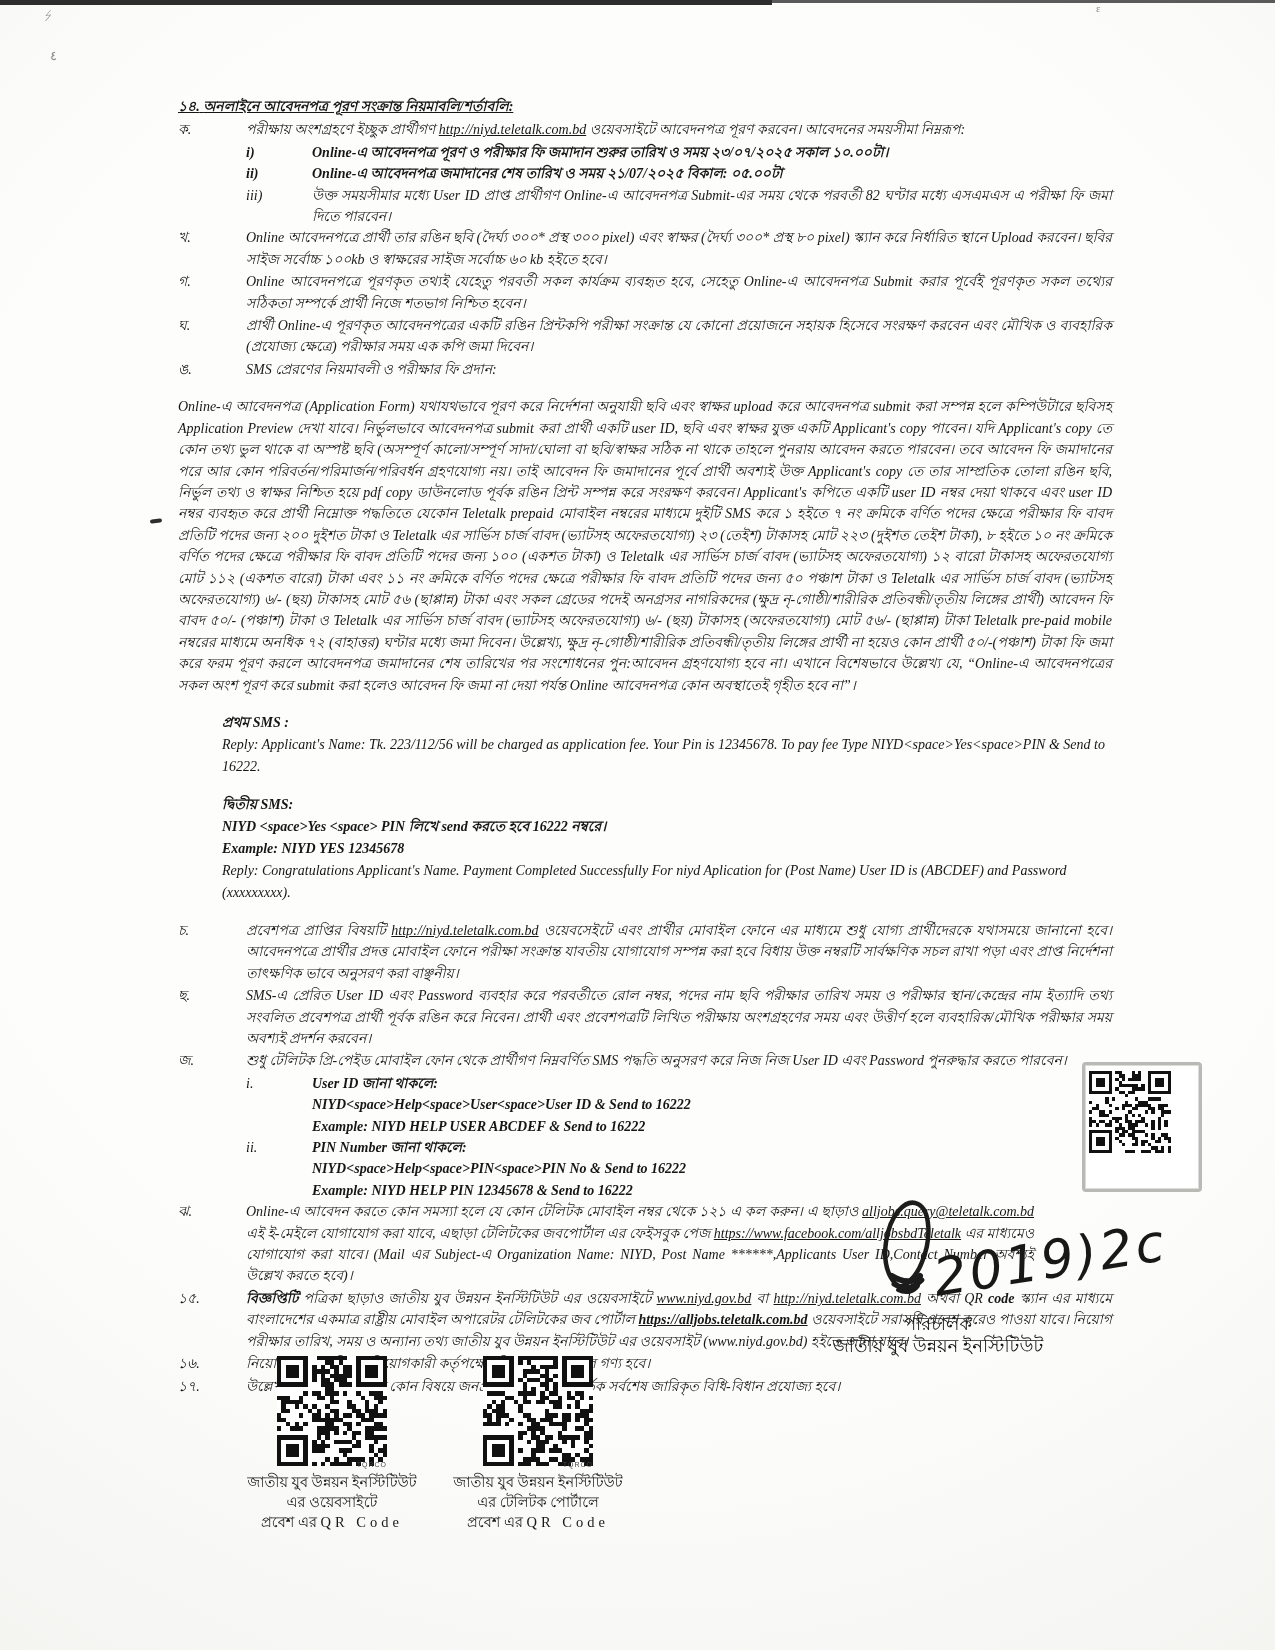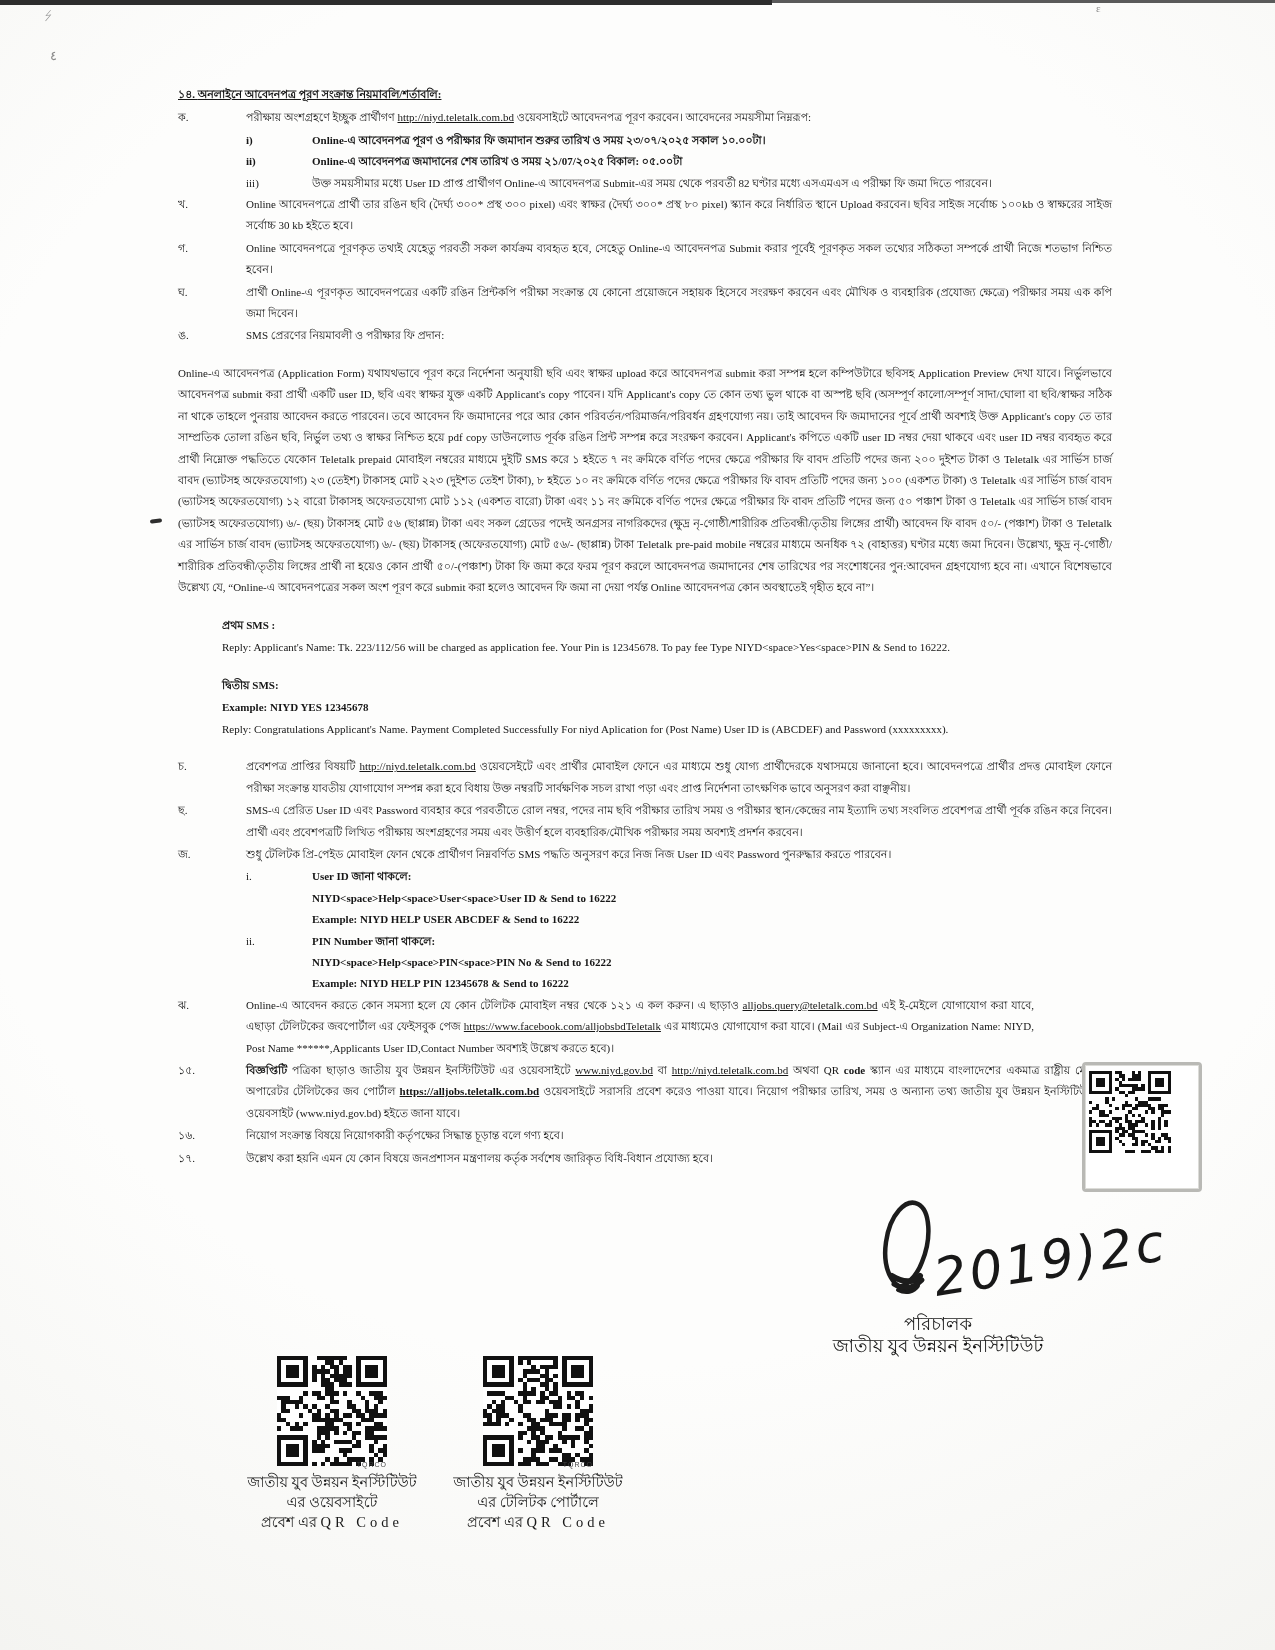--- a/index.html
+++ b/index.html
@@ -5,21 +5,21 @@
   html,body{margin:0;padding:0;}
   body{background:#e8e8e6;font-family:"Liberation Serif","DejaVu Serif",serif;}
   .page{position:relative;width:1275px;height:1650px;margin:0 auto;background:#fcfcfb;color:#161616;overflow:hidden;
         background-image:radial-gradient(circle at 50% 40%, #fdfdfc 60%, #f4f4f1 100%);}
   
   .edge-a{position:absolute;top:0;left:0;width:772px;height:5px;background:#2d2d2d;}
   .edge-b{position:absolute;top:0;left:772px;width:503px;height:3px;background:#5a5a5a;}
   .speck{position:absolute;color:#8a8a8a;font-size:13px;}
   .dash-mark{position:absolute;left:150px;top:519px;width:12px;height:4px;background:#2e2e2e;border-radius:2px;transform:rotate(-6deg);}
 
-  .content{position:absolute;left:178px;top:84px;width:934px;font-size:11px;line-height:21.4px;}
+  .content{position:absolute;left:178px;top:96px;width:934px;font-size:14px;line-height:21.4px;font-style:italic;}
   .doc-heading{font-weight:bold;text-decoration:underline;margin-bottom:2px;}
   .row{display:flex;margin-bottom:1px;}
   .row .lbl{flex:none;width:68px;}
   .row .bd{flex:1;text-align:justify;}
   .subrow{display:flex;margin-left:68px;}
   .subrow .slbl{flex:none;width:66px;}
   .subrow .sbd{flex:1;text-align:justify;}
   .fullpara{text-align:justify;margin:16px 0 4px 0;}
   .sms-block{margin:16px 0 16px 44px;text-align:left;line-height:22px;}
   .sms-title{font-weight:bold;}
@@ -79,21 +79,21 @@
       <div class="slbl">ii)</div>
       <div class="sbd">Online-এ আবেদনপত্র জমাদানের শেষ তারিখ ও সময় ২১/07/২০২৫ বিকাল: ০৫.০০টা</div>
     </div>
     <div class="subrow">
       <div class="slbl">iii)</div>
       <div class="sbd">উক্ত সময়সীমার মধ্যে User ID প্রাপ্ত প্রার্থীগণ Online-এ আবেদনপত্র Submit-এর সময় থেকে পরবর্তী 82 ঘণ্টার মধ্যে এসএমএস এ পরীক্ষা ফি জমা দিতে পারবেন।</div>
     </div>
 
     <div class="row">
       <div class="lbl">খ.</div>
-      <div class="bd">Online আবেদনপত্রে প্রার্থী তার রঙিন ছবি (দৈর্ঘ্য ৩০০* প্রস্থ ৩০০ pixel) এবং স্বাক্ষর (দৈর্ঘ্য ৩০০* প্রস্থ ৮০ pixel) স্ক্যান করে নির্ধারিত স্থানে Upload করবেন। ছবির সাইজ সর্বোচ্চ ১০০kb ও স্বাক্ষরের সাইজ সর্বোচ্চ 30 kb হইতে হবে।</div>
+      <div class="bd">Online আবেদনপত্রে প্রার্থী তার রঙিন ছবি (দৈর্ঘ্য ৩০০* প্রস্থ ৩০০ pixel) এবং স্বাক্ষর (দৈর্ঘ্য ৩০০* প্রস্থ ৮০ pixel) স্ক্যান করে নির্ধারিত স্থানে Upload করবেন। ছবির সাইজ সর্বোচ্চ ১০০kb ও স্বাক্ষরের সাইজ সর্বোচ্চ ৬০ kb হইতে হবে।</div>
     </div>
     <div class="row">
       <div class="lbl">গ.</div>
       <div class="bd">Online আবেদনপত্রে পূরণকৃত তথ্যই যেহেতু পরবর্তী সকল কার্যক্রম ব্যবহৃত হবে, সেহেতু Online-এ আবেদনপত্র Submit করার পূর্বেই পূরণকৃত সকল তথ্যের সঠিকতা সম্পর্কে প্রার্থী নিজে শতভাগ নিশ্চিত হবেন।</div>
     </div>
     <div class="row">
       <div class="lbl">ঘ.</div>
       <div class="bd">প্রার্থী Online-এ পূরণকৃত আবেদনপত্রের একটি রঙিন প্রিন্টকপি পরীক্ষা সংক্রান্ত যে কোনো প্রয়োজনে সহায়ক হিসেবে সংরক্ষণ করবেন এবং মৌখিক ও ব্যবহারিক (প্রযোজ্য ক্ষেত্রে) পরীক্ষার সময় এক কপি জমা দিবেন।</div>
     </div>
 
@@ -104,20 +104,21 @@
 
     <div class="fullpara">Online-এ আবেদনপত্র (Application Form) যথাযথভাবে পূরণ করে নির্দেশনা অনুযায়ী ছবি এবং স্বাক্ষর upload করে আবেদনপত্র submit করা সম্পন্ন হলে কম্পিউটারে ছবিসহ Application Preview দেখা যাবে। নির্ভুলভাবে আবেদনপত্র submit করা প্রার্থী একটি user ID, ছবি এবং স্বাক্ষর যুক্ত একটি Applicant's copy পাবেন। যদি Applicant's copy তে কোন তথ্য ভুল থাকে বা অস্পষ্ট ছবি (অসম্পূর্ণ কালো/সম্পূর্ণ সাদা/ঘোলা বা ছবি/স্বাক্ষর সঠিক না থাকে তাহলে পুনরায় আবেদন করতে পারবেন। তবে আবেদন ফি জমাদানের পরে আর কোন পরিবর্তন/পরিমার্জন/পরিবর্ধন গ্রহণযোগ্য নয়। তাই আবেদন ফি জমাদানের পূর্বে প্রার্থী অবশ্যই উক্ত Applicant's copy তে তার সাম্প্রতিক তোলা রঙিন ছবি, নির্ভুল তথ্য ও স্বাক্ষর নিশ্চিত হয়ে pdf copy ডাউনলোড পূর্বক রঙিন প্রিন্ট সম্পন্ন করে সংরক্ষণ করবেন। Applicant's কপিতে একটি user ID নম্বর দেয়া থাকবে এবং user ID নম্বর ব্যবহৃত করে প্রার্থী নিম্নোক্ত পদ্ধতিতে যেকোন Teletalk prepaid মোবাইল নম্বরের মাধ্যমে দুইটি SMS করে ১ হইতে ৭ নং ক্রমিকে বর্ণিত পদের ক্ষেত্রে পরীক্ষার ফি বাবদ প্রতিটি পদের জন্য ২০০ দুইশত টাকা ও Teletalk এর সার্ভিস চার্জ বাবদ (ভ্যাটসহ অফেরতযোগ্য) ২৩ (তেইশ) টাকাসহ মোট ২২৩ (দুইশত তেইশ টাকা), ৮ হইতে ১০ নং ক্রমিকে বর্ণিত পদের ক্ষেত্রে পরীক্ষার ফি বাবদ প্রতিটি পদের জন্য ১০০ (একশত টাকা) ও Teletalk এর সার্ভিস চার্জ বাবদ (ভ্যাটসহ অফেরতযোগ্য) ১২ বারো টাকাসহ অফেরতযোগ্য মোট ১১২ (একশত বারো) টাকা এবং ১১ নং ক্রমিকে বর্ণিত পদের ক্ষেত্রে পরীক্ষার ফি বাবদ প্রতিটি পদের জন্য ৫০ পঞ্চাশ টাকা ও Teletalk এর সার্ভিস চার্জ বাবদ (ভ্যাটসহ অফেরতযোগ্য) ৬/- (ছয়) টাকাসহ মোট ৫৬ (ছাপ্পান্ন) টাকা এবং সকল গ্রেডের পদেই অনগ্রসর নাগরিকদের (ক্ষুদ্র নৃ-গোষ্ঠী/শারীরিক প্রতিবন্ধী/তৃতীয় লিঙ্গের প্রার্থী) আবেদন ফি বাবদ ৫০/- (পঞ্চাশ) টাকা ও Teletalk এর সার্ভিস চার্জ বাবদ (ভ্যাটসহ অফেরতযোগ্য) ৬/- (ছয়) টাকাসহ (অফেরতযোগ্য) মোট ৫৬/- (ছাপ্পান্ন) টাকা Teletalk pre-paid mobile নম্বরের মাধ্যমে অনধিক ৭২ (বাহাত্তর) ঘণ্টার মধ্যে জমা দিবেন। উল্লেখ্য, ক্ষুদ্র নৃ-গোষ্ঠী/শারীরিক প্রতিবন্ধী/তৃতীয় লিঙ্গের প্রার্থী না হয়েও কোন প্রার্থী ৫০/-(পঞ্চাশ) টাকা ফি জমা করে ফরম পূরণ করলে আবেদনপত্র জমাদানের শেষ তারিখের পর সংশোধনের পুন:আবেদন গ্রহণযোগ্য হবে না। এখানে বিশেষভাবে উল্লেখ্য যে, “Online-এ আবেদনপত্রের সকল অংশ পূরণ করে submit করা হলেও আবেদন ফি জমা না দেয়া পর্যন্ত Online আবেদনপত্র কোন অবস্থাতেই গৃহীত হবে না”।</div>
 
     <div class="sms-block">
       <div class="sms-title">প্রথম SMS :</div>
       <div>Reply: Applicant's Name: Tk. 223/112/56 will be charged as application fee. Your Pin is 12345678. To pay fee Type NIYD&lt;space&gt;Yes&lt;space&gt;PIN &amp; Send to 16222.</div>
     </div>
 
     <div class="sms-block">
       <div class="sms-title">দ্বিতীয় SMS:</div>
+      <div class="strongline">NIYD &lt;space&gt;Yes &lt;space&gt; PIN লিখে send করতে হবে 16222 নম্বরে।</div>
       <div class="strongline">Example: NIYD YES 12345678</div>
       <div>Reply: Congratulations Applicant's Name. Payment Completed Successfully For niyd Aplication for (Post Name) User ID is (ABCDEF) and Password (xxxxxxxxx).</div>
     </div>
 
     <div class="row">
       <div class="lbl">চ.</div>
       <div class="bd"><span>প্রবেশপত্র প্রাপ্তির বিষয়টি </span><span class="u">http://niyd.teletalk.com.bd</span><span> ওয়েবসেইটে এবং প্রার্থীর মোবাইল ফোনে এর মাধ্যমে শুধু যোগ্য প্রার্থীদেরকে যথাসময়ে জানানো হবে। আবেদনপত্রে প্রার্থীর প্রদত্ত মোবাইল ফোনে পরীক্ষা সংক্রান্ত যাবতীয় যোগাযোগ সম্পন্ন করা হবে বিধায় উক্ত নম্বরটি সার্বক্ষণিক সচল রাখা পড়া এবং প্রাপ্ত নির্দেশনা তাৎক্ষণিক ভাবে অনুসরণ করা বাঞ্ছনীয়।</span></div>
     </div>
     <div class="row">
       <div class="lbl">ছ.</div>

